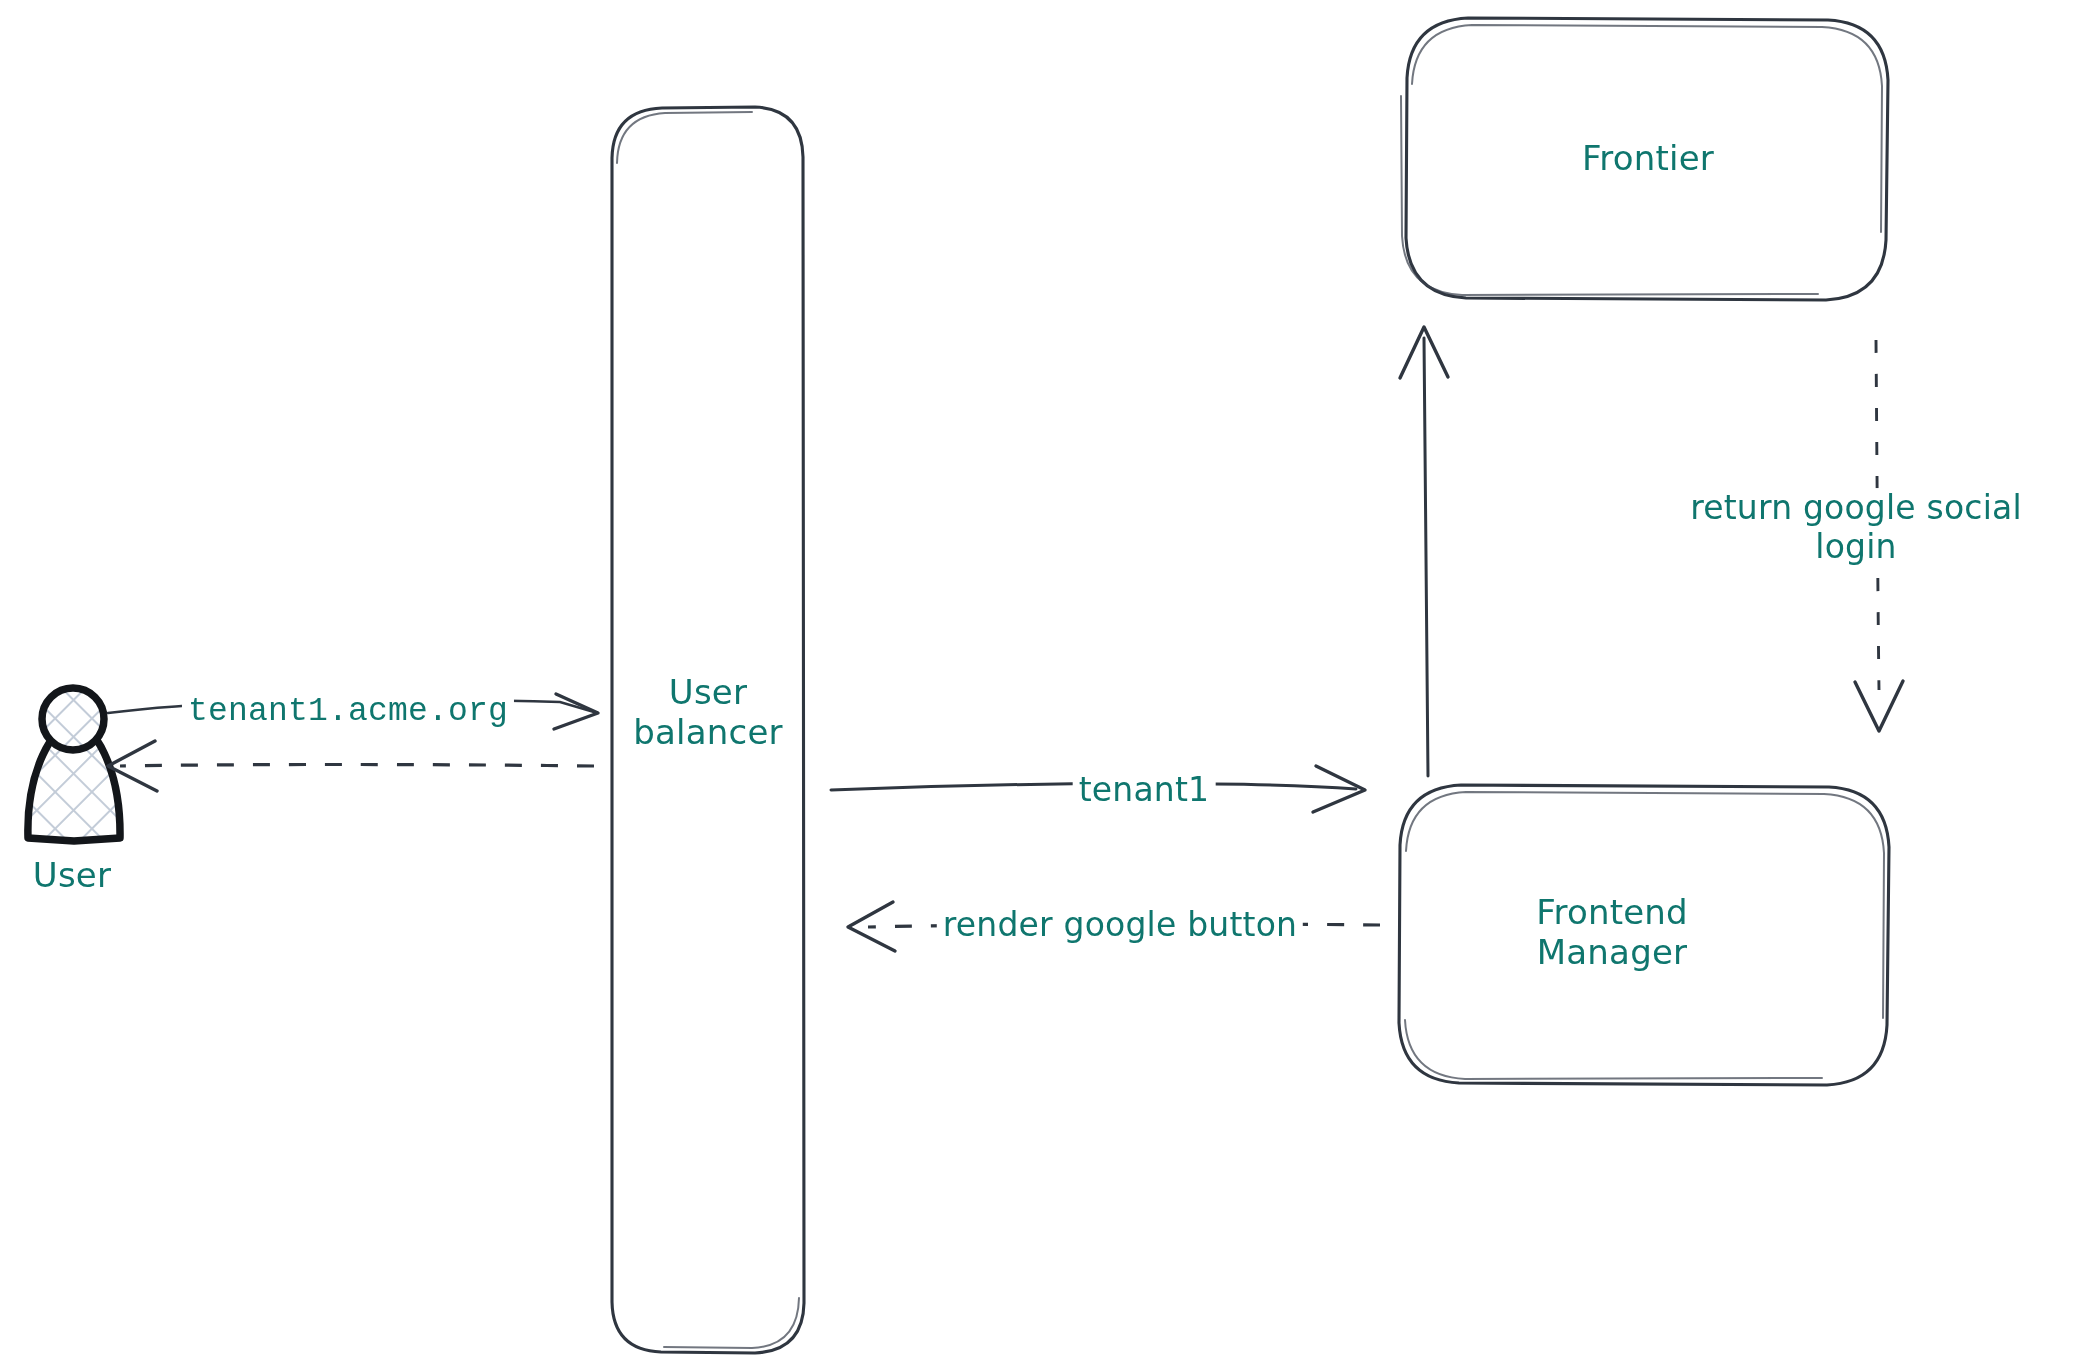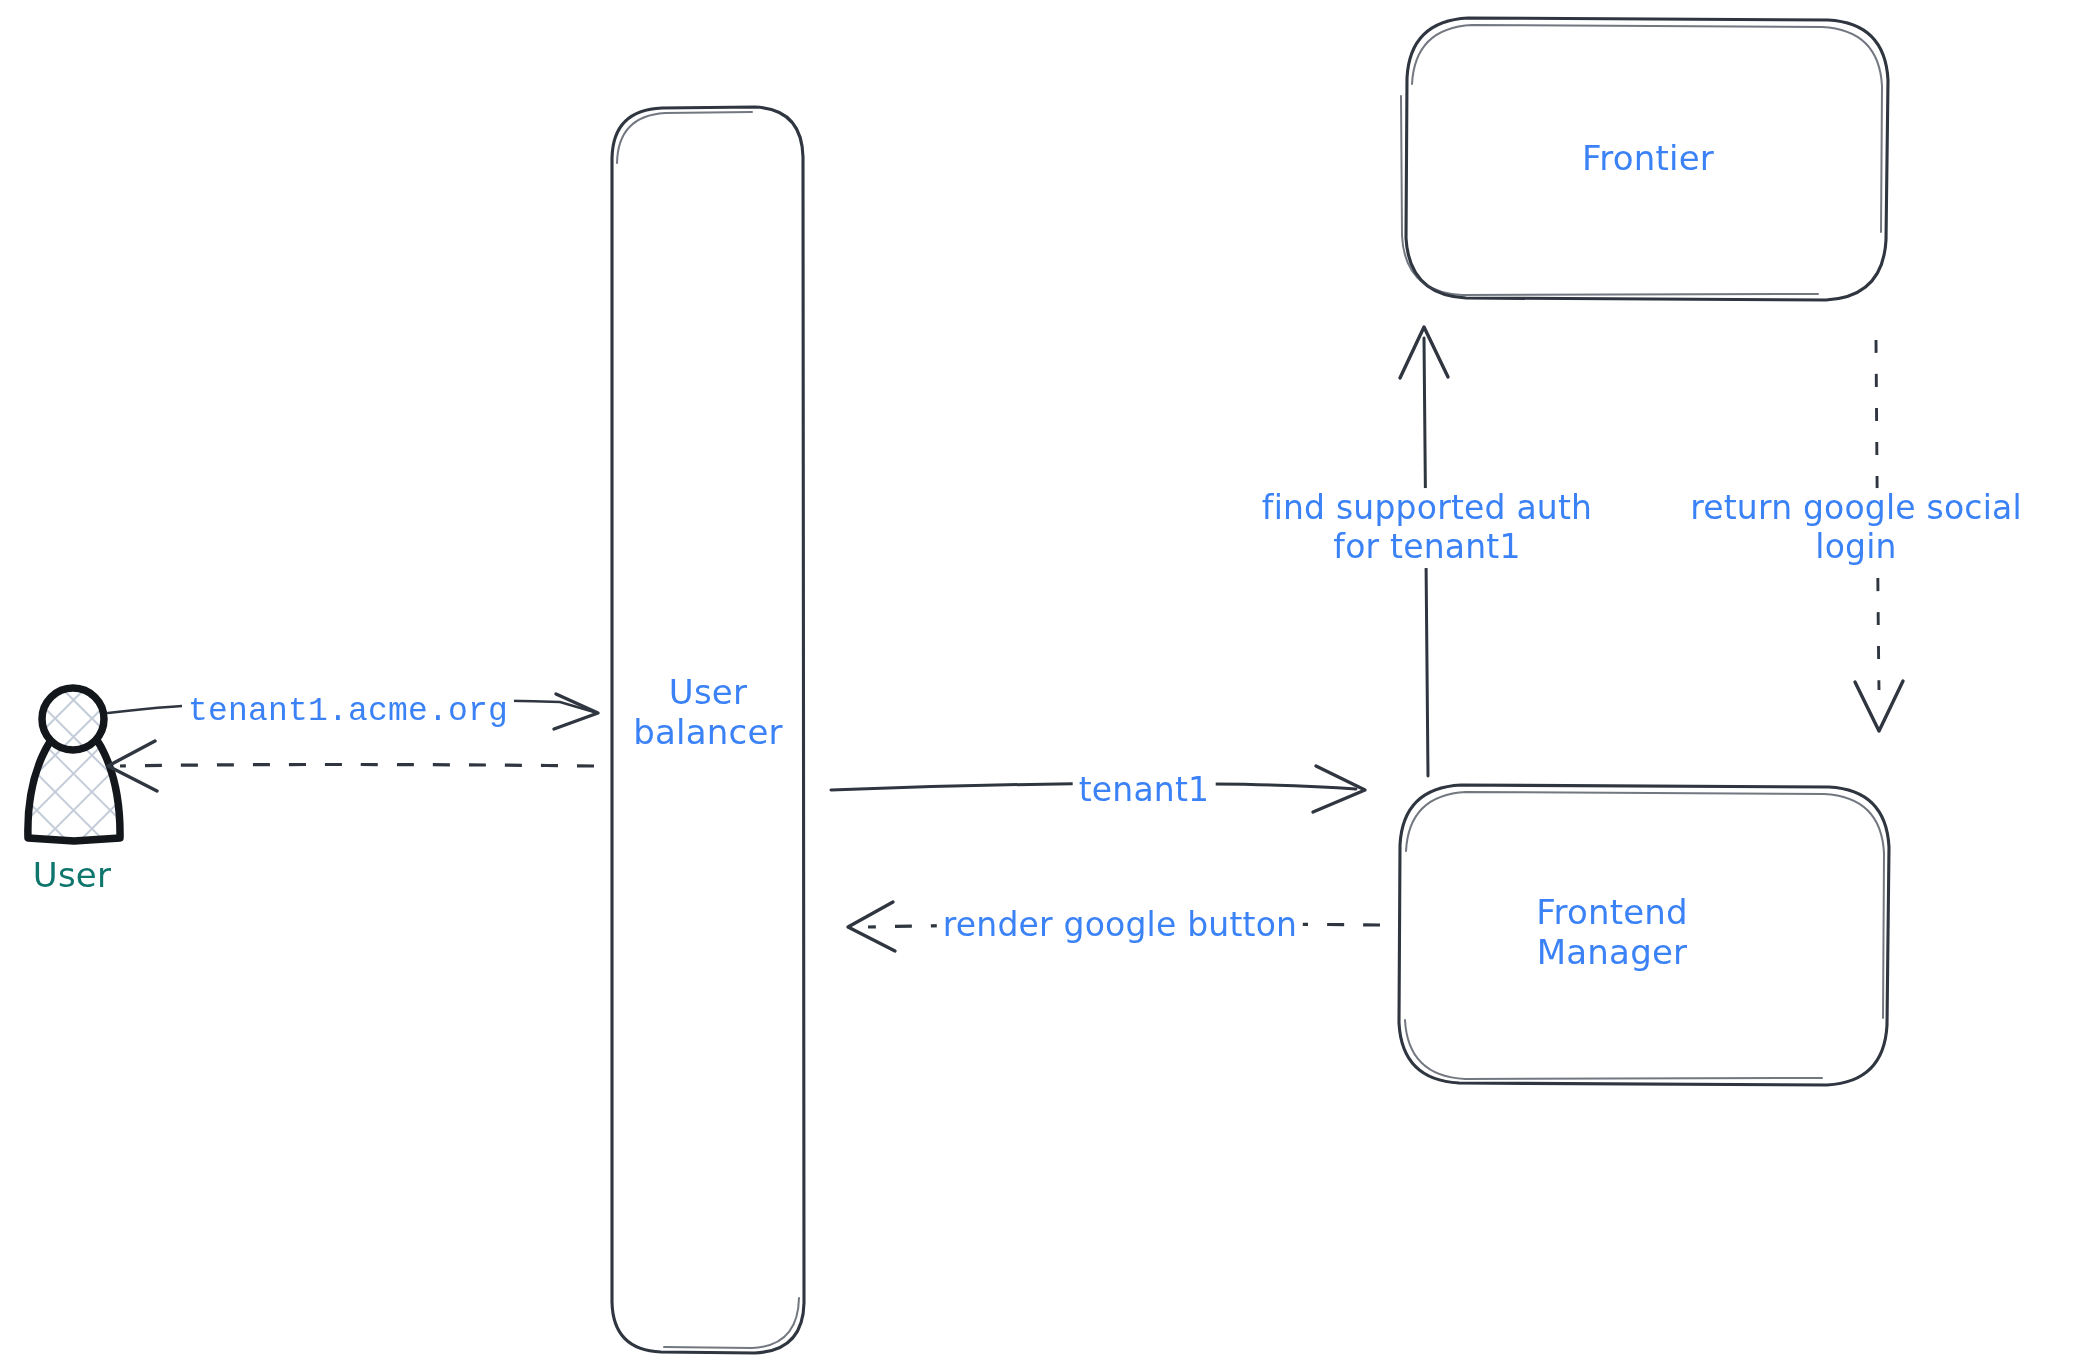--- a/index.html
+++ b/index.html
@@ -76,21 +76,21 @@
   .arrowhead {
     fill: none;
     stroke: #2f3640;
     stroke-width: 3.4;
     stroke-linecap: round;
     stroke-linejoin: round;
   }
   
   .lbl {
     position: absolute;
-    color: #3b82f6;
+    color: #0f766e;
     font-family: "DejaVu Sans", sans-serif;
     white-space: pre;
     line-height: 1.18;
     letter-spacing: 0.2px;
     -webkit-font-smoothing: antialiased;
   }
   .node-label {
     font-size: 34px;
     text-align: center;
     transform: translate(-50%, -50%);
@@ -194,17 +194,16 @@
   <div class="lbl node-label" style="left:1612px; top:932px;"><span>Frontend</span><br><span>Manager</span></div>
 
   <div class="lbl actor-label" style="left:72px; top:855px;">User</div>
 
   <div class="lbl edge-label-inline" style="left:348px; top:712px;font-family:Liberation Mono, monospace;">tenant1.acme.org</div>
 
   <div class="lbl edge-label-inline" style="left:1144px; top:790px;">tenant1</div>
 
   <div class="lbl edge-label-inline" style="left:1120px; top:925px;">render google button</div>
 
-  <div class="lbl edge-label" style="left:1427px; top:528px;"><span>find supported auth</span><br><span>for tenant1</span></div>
 
   <div class="lbl edge-label" style="left:1856px; top:528px;"><span>return google social</span><br><span>login</span></div>
 
 </div>
 
 </body></html>

